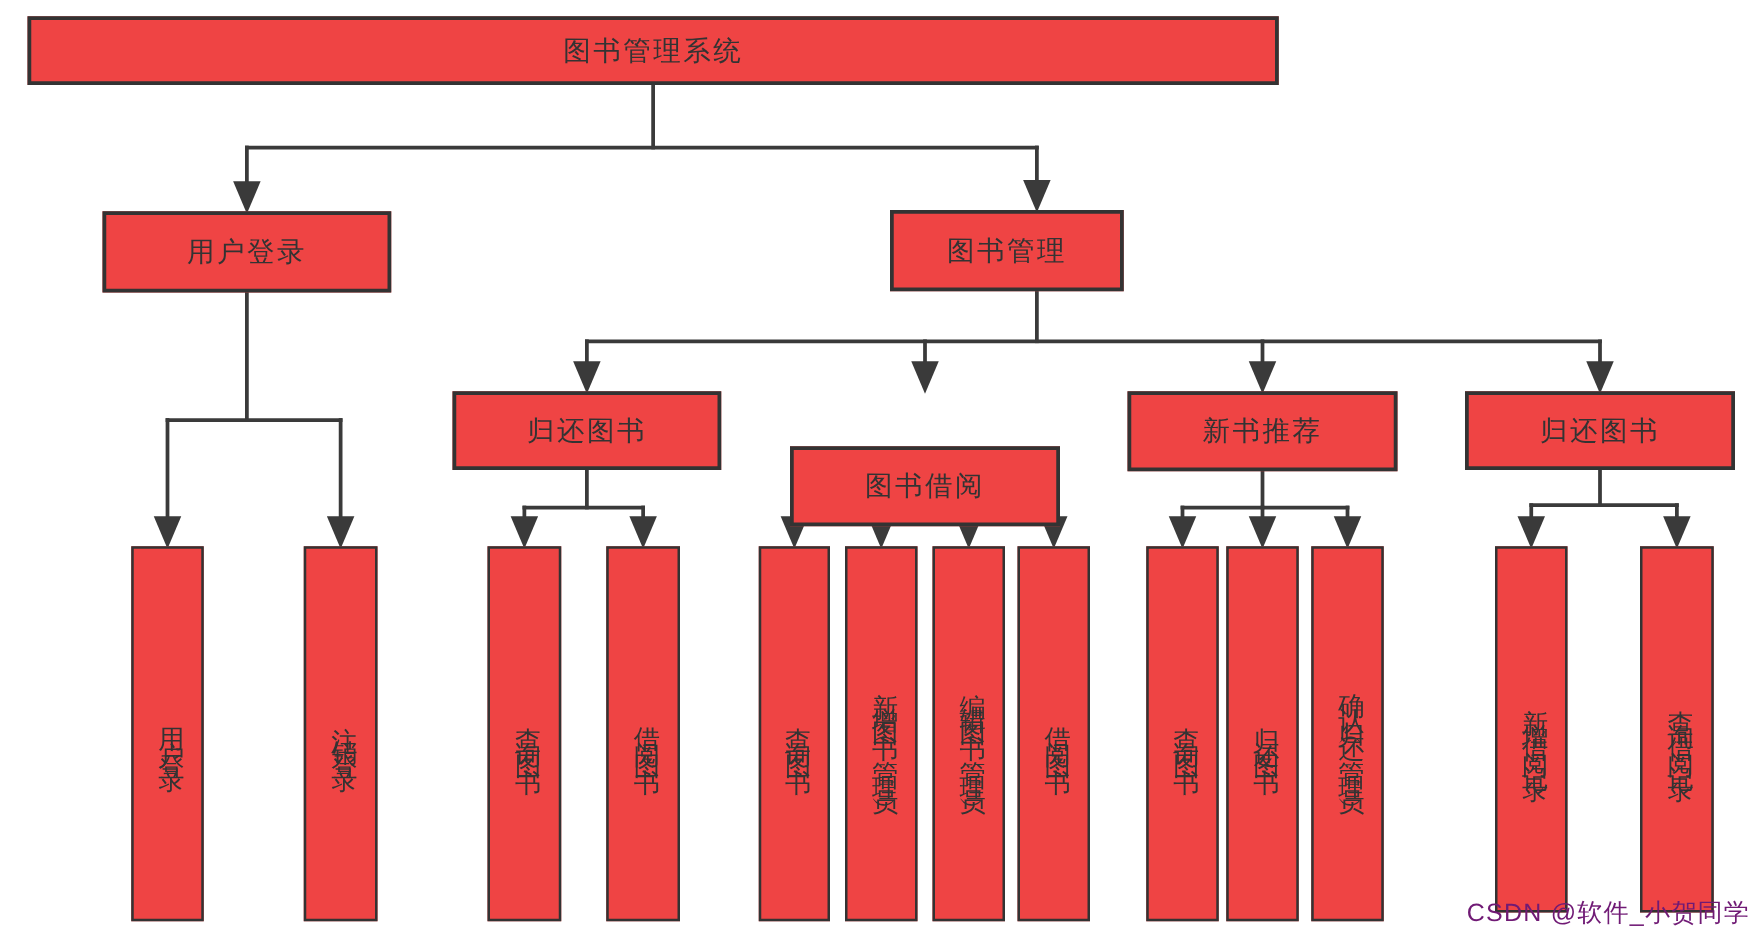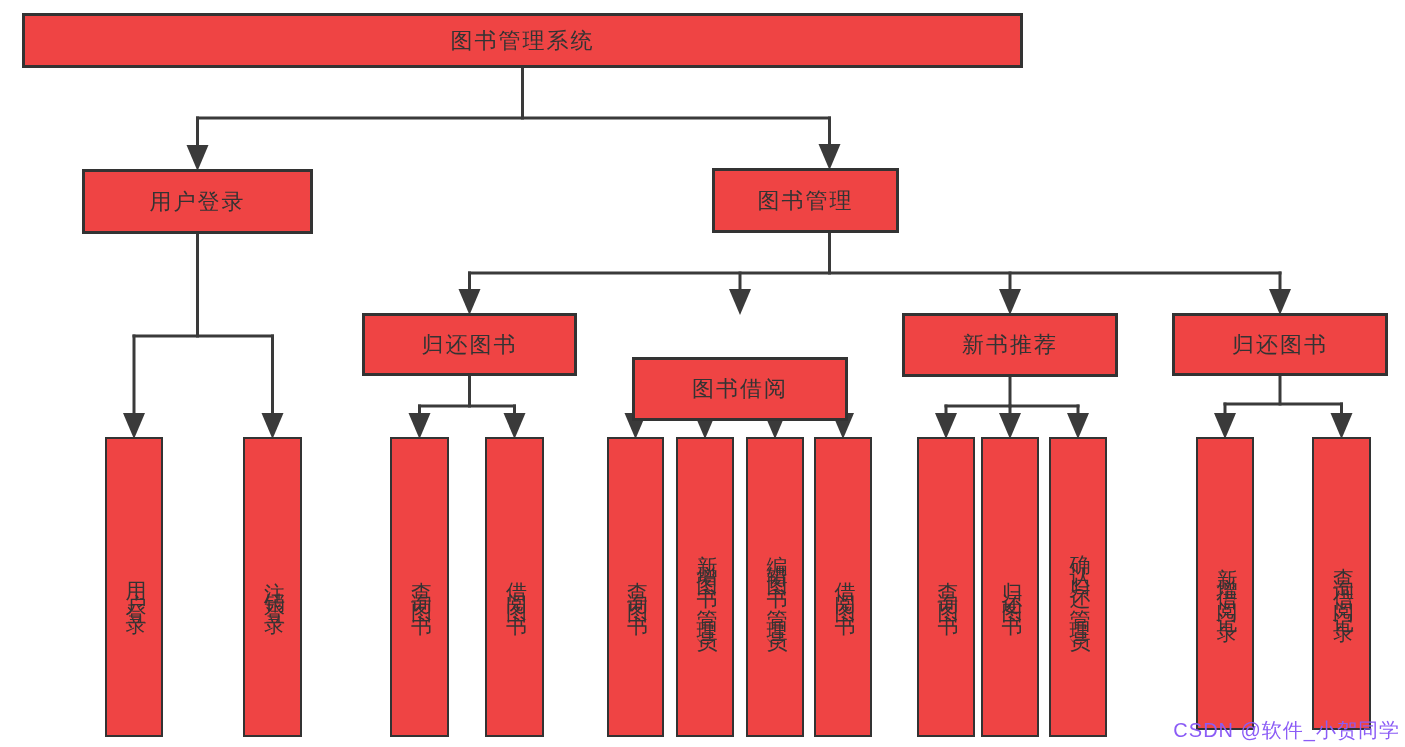--- a/index.html
+++ b/index.html
@@ -117,21 +117,21 @@
       </g>
       <g>
         <line x1="1280" y1="376" x2="1280" y2="404" stroke="#3a3a3a" stroke-width="3" stroke-linecap="square"></line>
         <line x1="1225" y1="404" x2="1341.5" y2="404" stroke="#3a3a3a" stroke-width="3" stroke-linecap="square"></line>
         <line x1="1225" y1="404" x2="1225" y2="415" stroke="#3a3a3a" stroke-width="3" stroke-linecap="square"></line>
         <polygon points="1225,439 1214,413 1236,413" fill="#3a3a3a"></polygon>
         <line x1="1341.5" y1="404" x2="1341.5" y2="415" stroke="#3a3a3a" stroke-width="3" stroke-linecap="square"></line>
         <polygon points="1341.5,439 1330.5,413 1352.5,413" fill="#3a3a3a"></polygon>
       </g>
     </svg>
-  <div id="watermark" style="color: #8b5cf6; margin-top: 32px;">CSDN @软件_小贺同学</div>
+  <div id="watermark" style="color: #701a75; margin-top: 32px;">CSDN @软件_小贺同学</div>
 <div class="node" style="left: 22px; top: 13px; width: 1001px; height: 55px; border-color: rgb(51, 51, 51); color: rgb(51, 51, 51);">
       <span>图书管理系统</span>
     </div>
     <div class="node" style="left: 82px; top: 169px; width: 231px; height: 65px; border-color: rgb(51, 51, 51); color: rgb(51, 51, 51);">
       <span>用户登录</span>
     </div>
     <div class="node" style="left: 712px; top: 168px; width: 187px; height: 65px; border-color: rgb(51, 51, 51); color: rgb(51, 51, 51);">
       <span>图书管理</span>
     </div>
     <div class="node" style="left: 362px; top: 313px; width: 215px; height: 63px; border-color: rgb(51, 51, 51); color: rgb(51, 51, 51);">

